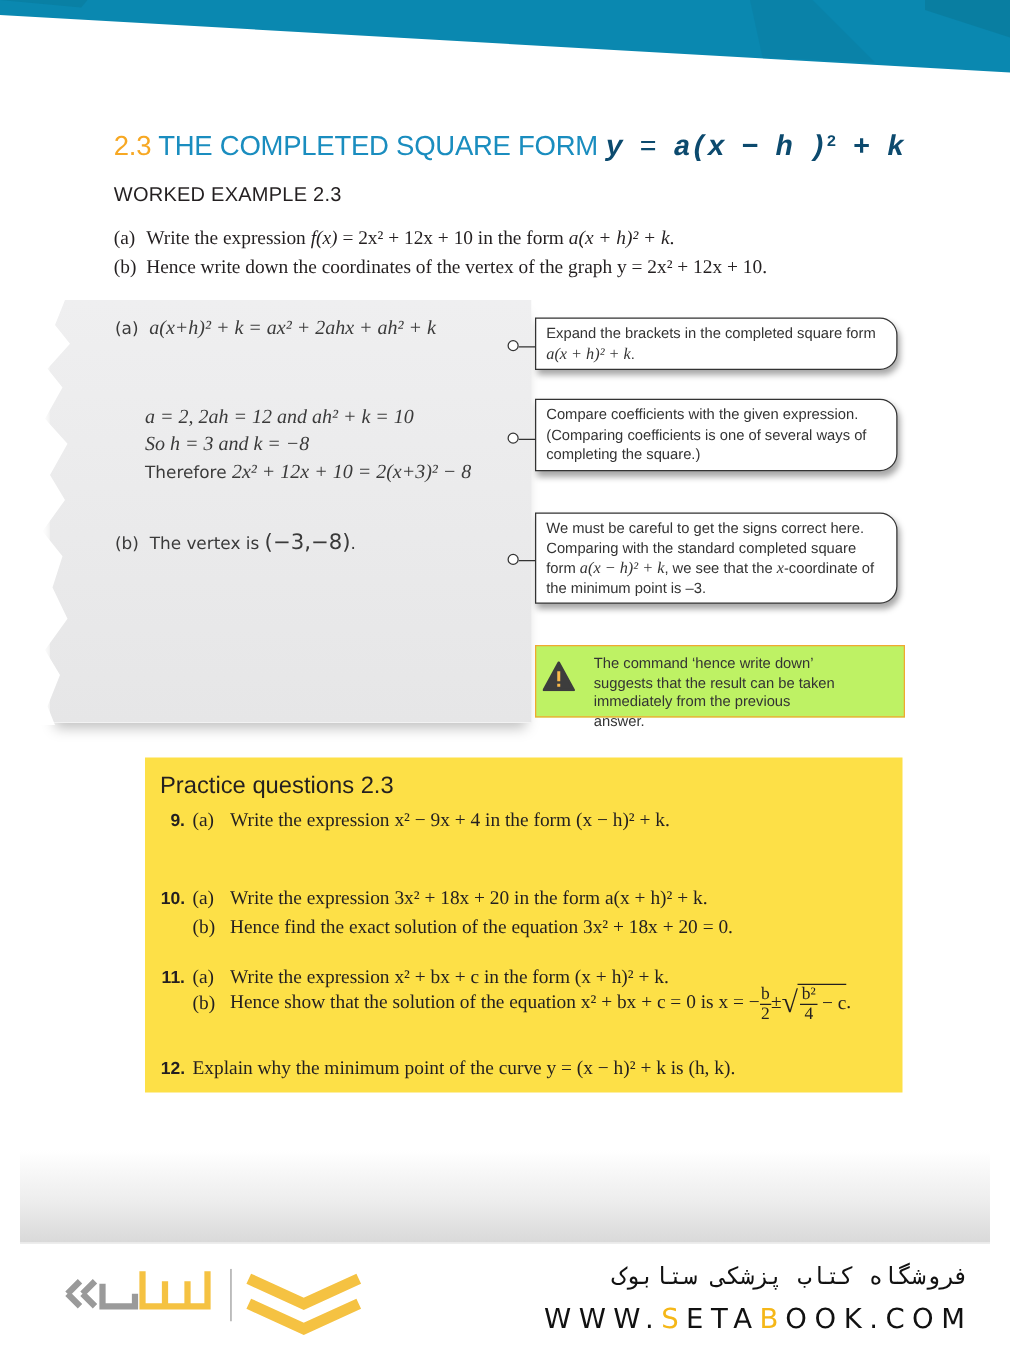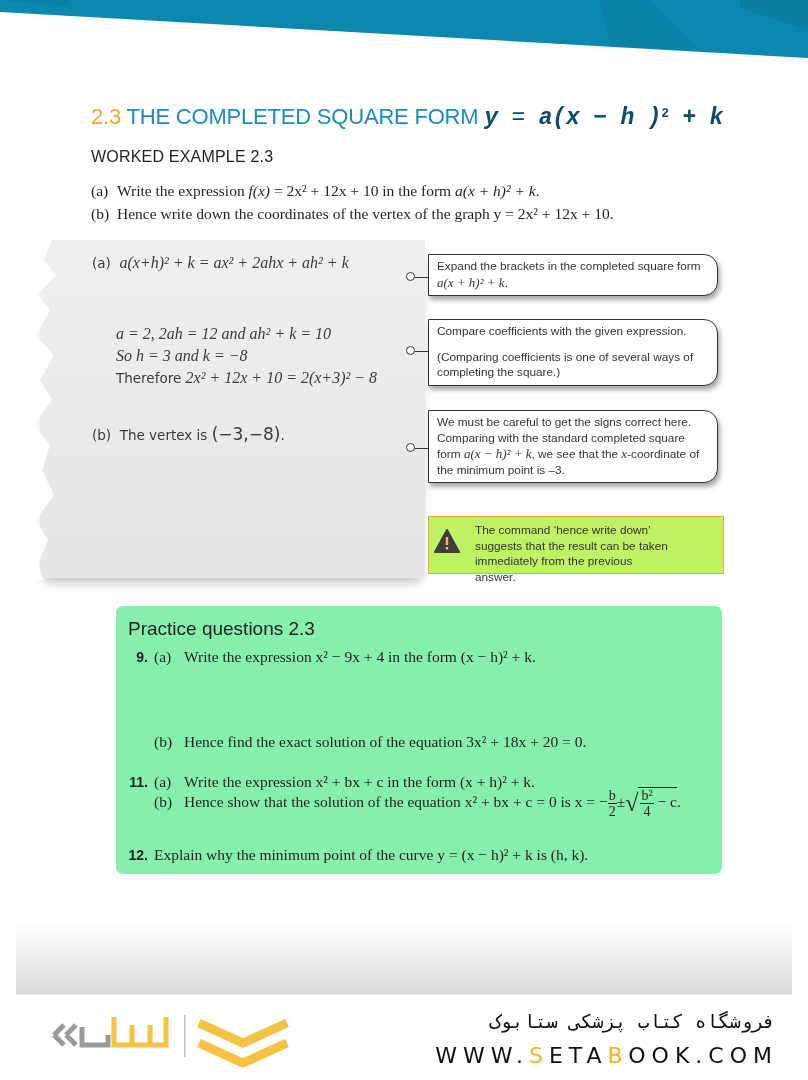--- a/index.html
+++ b/index.html
@@ -28,21 +28,21 @@
              box-shadow:2px 4px 5px rgba(0,0,0,0.35); font-size:11.8px; color:#333; line-height:15.5px; padding:4px 8px 4px 8px; }
   .callout .m { font-family:"Liberation Serif", serif; font-style:italic; font-size:13px; }
   .connector { position:absolute; left:406px; width:22px; height:10px; }
   .connector .ring { position:absolute; left:0; top:0; width:7px; height:7px; border:1.2px solid #333; border-radius:50%; background:#fff; }
   .connector .line { position:absolute; left:9px; top:4.5px; width:13px; height:1.2px; background:#333; }
 
   .warn { position:absolute; left:428px; top:516px; width:294px; height:56px; background:#bef264; border:1px solid #f0a830; }
   .warn-icon { position:absolute; left:5px; top:12px; width:26px; height:24px; }
   .warn-text { position:absolute; left:46px; top:6px; font-size:11.8px; line-height:15.5px; color:#333; }
 
-  .practice { position:absolute; left:116px; top:606px; width:606px; height:268px; background:#86efac;border-radius:7px; }
+  .practice { position:absolute; left:116px; top:606px; width:606px; height:268px; background:#fde047; }
   .practice-title { position:absolute; left:12px; top:12px; font-size:19px; color:#231f20; }
   .pq { position:absolute; font-family:"Liberation Serif", serif; font-size:15.5px; color:#231f20; white-space:nowrap; }
   .pq .qn { font-family:"Liberation Sans", sans-serif; font-weight:bold; font-size:14px; display:inline-block; width:32px; text-align:right; margin-right:6px; }
   .pq .part { display:inline-block; width:30px; }
   .frac { display:inline-block; vertical-align:middle; text-align:center; line-height:15px; font-size:14px; }
   .frac .n { display:block; border-bottom:1px solid #231f20; padding:0 1px; }
   .frac .d { display:block; }
   .sqrt { display:inline-block; vertical-align:middle; border-top:1px solid #231f20; padding-left:2px; margin-left:0; }
 
   .fade-band { position:absolute; left:16px; top:920px; width:776px; height:74px;
@@ -105,21 +105,21 @@
 <div class="connector" style="top:443px">
     <div class="ring"></div>
     <div class="line"></div>
   </div>
 
 <div class="callout" style="top:254px;width:272px">
   <span>Expand the brackets in the completed square form </span><span class="m">a(x + h)² + k</span><span>.</span>
 </div>
 <div class="callout" style="top:319px;width:272px">
   <div>Compare coefficients with the given expression.</div>
-  <div style="margin-top:10px">(Comparing coefficients is one of several ways of completing the square.)</div>
+  <div style="margin-top:1px">(Comparing coefficients is one of several ways of completing the square.)</div>
 </div>
 <div class="callout" style="top:410px;width:272px">
   <span>We must be careful to get the signs correct here. Comparing with the standard completed square form </span><span class="m">a(x − h)² + k</span><span>, we see that the </span><span class="m">x</span><span>-coordinate of the minimum point is –3.</span>
 </div>
 
 <div class="warn">
   <svg class="warn-icon" viewBox="0 0 26 24">
     <path d="M13,1 L25,23 L1,23 Z" fill="#3d3d3d" stroke="#3d3d3d" stroke-linejoin="round" stroke-width="2"></path>
     <rect x="11.8" y="8" width="2.4" height="8" fill="#f9b94b"></rect>
     <rect x="11.8" y="18" width="2.4" height="2.4" fill="#f9b94b"></rect>
@@ -127,20 +127,23 @@
   <div class="warn-text" style="width:200px">The command ‘hence write down’ suggests that the result can be taken immediately from the previous answer.</div>
 </div>
 
 <div class="practice">
   <div class="practice-title">Practice questions 2.3</div>
 
   <div class="pq" style="left:0;top:42px">
     <span class="qn">9.</span><span class="part">(a)</span><span>Write the expression x² − 9x + 4 in the form (x − h)² + k.</span>
   </div>
 
+  <div class="pq" style="left:0;top:104px">
+    <span class="qn">10.</span><span class="part">(a)</span><span>Write the expression 3x² + 18x + 20 in the form a(x + h)² + k.</span>
+  </div>
   <div class="pq" style="left:38px;top:127px">
     <span class="part">(b)</span><span>Hence find the exact solution of the equation 3x² + 18x + 20 = 0.</span>
   </div>
 
   <div class="pq" style="left:0;top:167px">
     <span class="qn">11.</span><span class="part">(a)</span><span>Write the expression x² + bx + c in the form (x + h)² + k.</span>
   </div>
   <div class="pq" style="left:38px;top:181px">
     <span class="part">(b)</span><span>Hence show that the solution of the equation x² + bx + c = 0 is x = −</span><span class="frac"><span class="n">b</span><span class="d">2</span></span><span>±</span><span style="font-size:24px;vertical-align:middle">√</span><span class="sqrt"><span class="frac"><span class="n">b²</span><span class="d">4</span></span><span> − c</span></span><span>.</span>
   </div>

